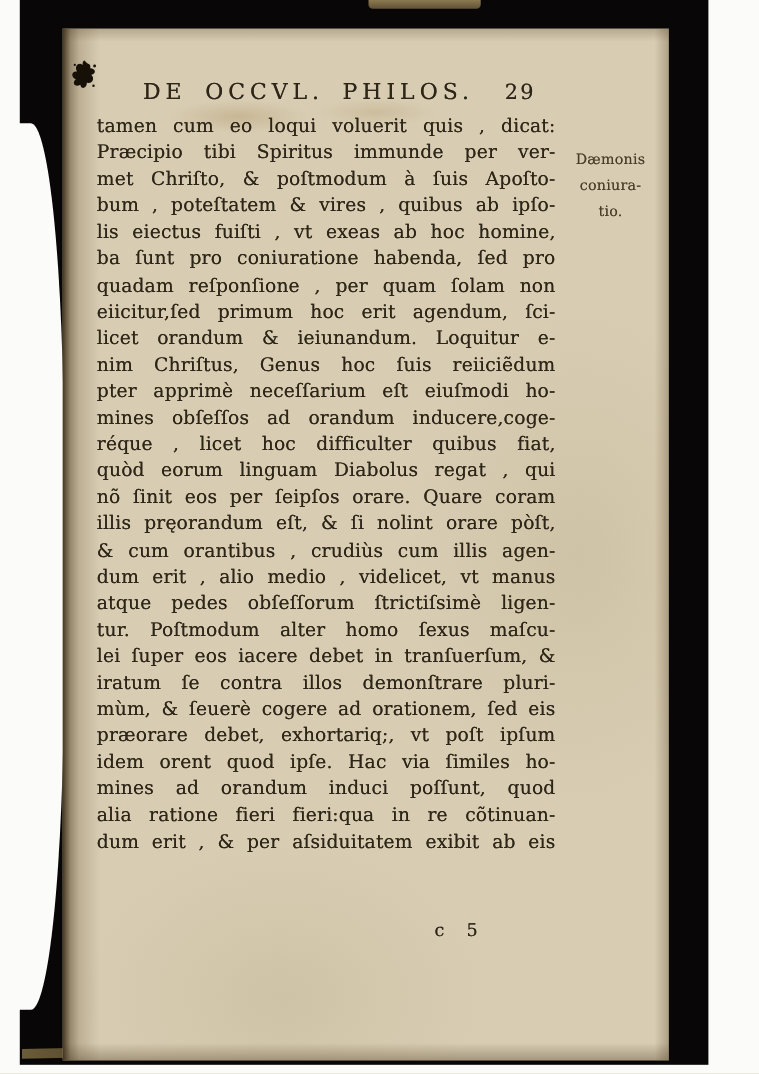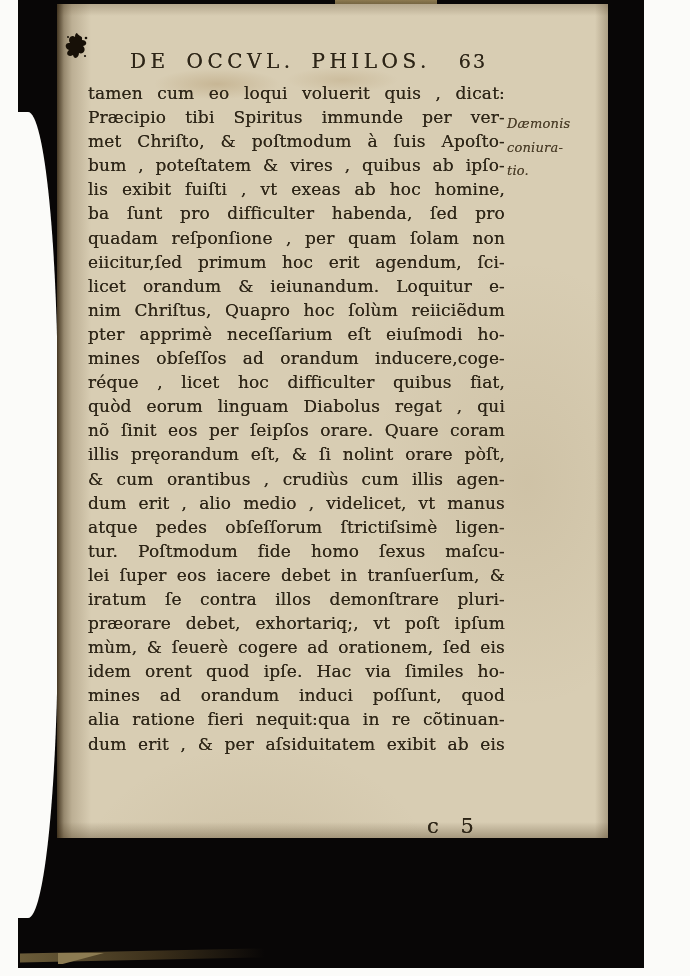--- a/index.html
+++ b/index.html
@@ -35,21 +35,21 @@
     transform:skewY(-1.2deg);
   }
   .corner-under {
     position:absolute; left:58px; top:953px; width:46px; height:11px;
     background:#8c7b52;
     clip-path:polygon(0 0,100% 0,10% 100%,0 100%);
   }
 
   
   .paper {
-    position:absolute; left:57px; top:4px; width:551px; height:834px;
+    position:absolute; left:57px; top:26px; width:551px; height:938px;
     background-color:#d8cdb3;
     background-image:
       radial-gradient(ellipse 90px 22px at 160px 80px, rgba(150,115,60,.25), rgba(150,115,60,0) 70%),
       radial-gradient(ellipse 80px 18px at 285px 76px, rgba(150,115,60,.18), rgba(150,115,60,0) 70%),
       radial-gradient(ellipse 220px 320px at 470px 480px, rgba(125,100,55,.10), rgba(125,100,55,0) 70%),
       radial-gradient(ellipse 260px 200px at 200px 880px, rgba(125,100,55,.10), rgba(125,100,55,0) 70%),
       linear-gradient(to right, rgba(52,38,18,.9) 0px, rgba(70,52,26,.45) 7px, rgba(90,70,40,.22) 15px, rgba(90,70,40,0) 34px),
       linear-gradient(to left, rgba(75,55,28,.30) 0px, rgba(75,55,28,0) 13px),
       linear-gradient(to bottom, rgba(75,55,28,.25) 0px, rgba(75,55,28,0) 12px),
       linear-gradient(to top, rgba(70,52,26,.35) 0px, rgba(70,52,26,0) 16px);
@@ -78,30 +78,30 @@
   }
   .line {
     height:24.1px; overflow:hidden;
     font-size:17px; letter-spacing:.15px;
     text-align:justify; text-align-last:justify;
     text-shadow:0 0 .55px rgba(45,37,23,.8);
   }
 
   .margin-note {
     position:absolute; left:450px; top:108px; width:96px;
-    font-style:italic; font-size:13px; line-height:23.5px;
+    font-size:13px; line-height:23.5px;
     color:#4a3d28; letter-spacing:.2px;
     text-shadow:0 0 .4px rgba(74,61,40,.7);
+    text-align:center;
   }
 
   .signature {
     position:absolute; left:338px; top:810px;
-    font-size:21px; word-spacing:15px;
+    font-size:16px; word-spacing:15px;
     text-shadow:0 0 .6px rgba(45,37,23,.8);
-    margin-left:32px;
   }
 </style>
 </head>
 <body>
 
 <div class="scan">
 
   <div class="backdrop"></div>
   <div class="edge-top"></div>
   <div class="left-white"></div>
@@ -113,51 +113,51 @@
     <svg class="inkblot" viewBox="0 0 26 30" xmlns="http://www.w3.org/2000/svg">
       <path fill="#171007" d="M13,1 C15,5 19,3 18,8 C23,8 24,13 19,14 C23,18 19,23 15,21 C15,26 10,28 9,23
            C4,26 1,21 5,18 C0,16 1,10 6,11 C3,6 8,2 11,5 C11,2 12,1 13,1 Z"></path>
       <circle cx="22" cy="6" r="1.3" fill="#171007"></circle>
       <circle cx="4" cy="5" r="1" fill="#171007"></circle>
       <circle cx="21" cy="24" r="1.1" fill="#171007"></circle>
     </svg>
 
     <div class="running-head">
       <span class="head-title">DE OCCVL. PHILOS.</span>
-      <span class="head-folio">63</span>
+      <span class="head-folio">29</span>
     </div>
 
     <div class="body-text">
         <div class="line">tamen cum eo loqui voluerit quis , dicat:</div>
         <div class="line">Præcipio tibi Spiritus immunde per ver-</div>
         <div class="line">met Chriſto, &amp; poſtmodum à ſuis Apoſto-</div>
         <div class="line">bum , poteſtatem &amp; vires , quibus ab ipſo-</div>
-        <div class="line">lis exibit fuiſti , vt exeas ab hoc homine,</div>
-        <div class="line">ba ſunt pro difficulter habenda, ſed pro</div>
+        <div class="line">lis eiectus fuiſti , vt exeas ab hoc homine,</div>
+        <div class="line">ba ſunt pro coniuratione habenda, ſed pro</div>
         <div class="line">quadam reſponſione , per quam ſolam non</div>
         <div class="line">eiicitur,ſed primum hoc erit agendum, ſci-</div>
         <div class="line">licet orandum &amp; ieiunandum. Loquitur e-</div>
-        <div class="line">nim Chriſtus, Quapro hoc ſolùm reiiciẽdum</div>
+        <div class="line">nim Chriſtus, Genus hoc ſuis reiiciẽdum</div>
         <div class="line">pter apprimè neceſſarium eſt eiuſmodi ho-</div>
         <div class="line">mines obſeſſos ad orandum inducere,coge-</div>
         <div class="line">réque , licet hoc difficulter quibus fiat,</div>
         <div class="line">quòd eorum linguam Diabolus regat , qui</div>
         <div class="line">nõ ſinit eos per ſeipſos orare. Quare coram</div>
         <div class="line">illis pręorandum eſt, &amp; ſi nolint orare pòſt,</div>
         <div class="line">&amp; cum orantibus , crudiùs cum illis agen-</div>
         <div class="line">dum erit , alio medio , videlicet, vt manus</div>
         <div class="line">atque pedes obſeſſorum ſtrictiſsimè ligen-</div>
-        <div class="line">tur. Poſtmodum fide homo ſexus maſcu-</div>
+        <div class="line">tur. Poſtmodum alter homo ſexus maſcu-</div>
         <div class="line">lei ſuper eos iacere debet in tranſuerſum, &amp;</div>
         <div class="line">iratum ſe contra illos demonſtrare pluri-</div>
+        <div class="line">mùm, &amp; ſeuerè cogere ad orationem, ſed eis</div>
         <div class="line">præorare debet, exhortariq;, vt poſt ipſum</div>
-        <div class="line">mùm, &amp; ſeuerè cogere ad orationem, ſed eis</div>
         <div class="line">idem orent quod ipſe. Hac via ſimiles ho-</div>
         <div class="line">mines ad orandum induci poſſunt, quod</div>
-        <div class="line">alia ratione fieri nequit:qua in re cõtinuan-</div>
+        <div class="line">alia ratione fieri fieri:qua in re cõtinuan-</div>
         <div class="line">dum erit , &amp; per aſsiduitatem exibit ab eis</div>
       </div>
 
     <div class="margin-note">
         <div class="note-line">Dæmonis</div>
         <div class="note-line">coniura-</div>
         <div class="note-line">tio.</div>
       </div>
 
     <div class="signature">c 5</div>

